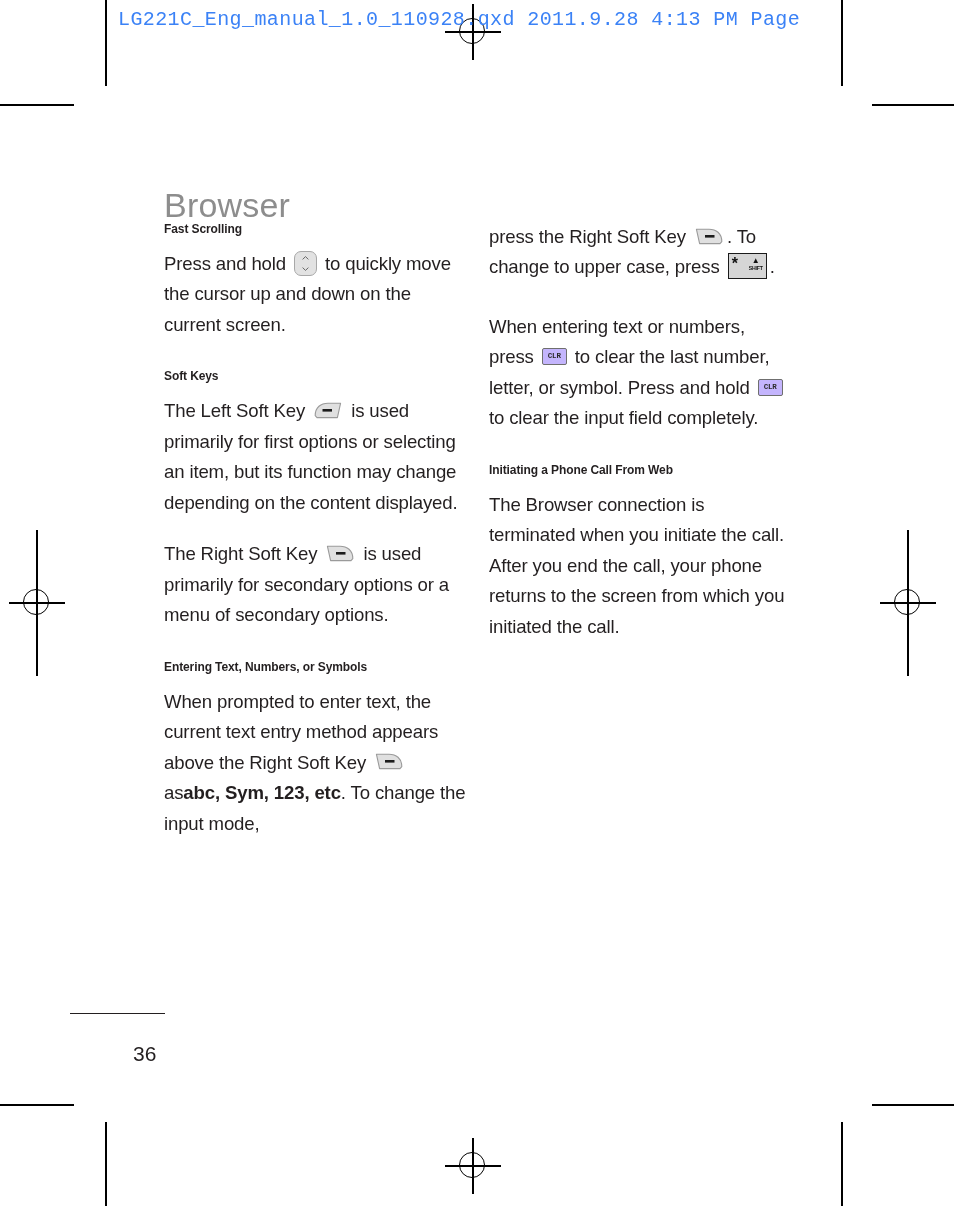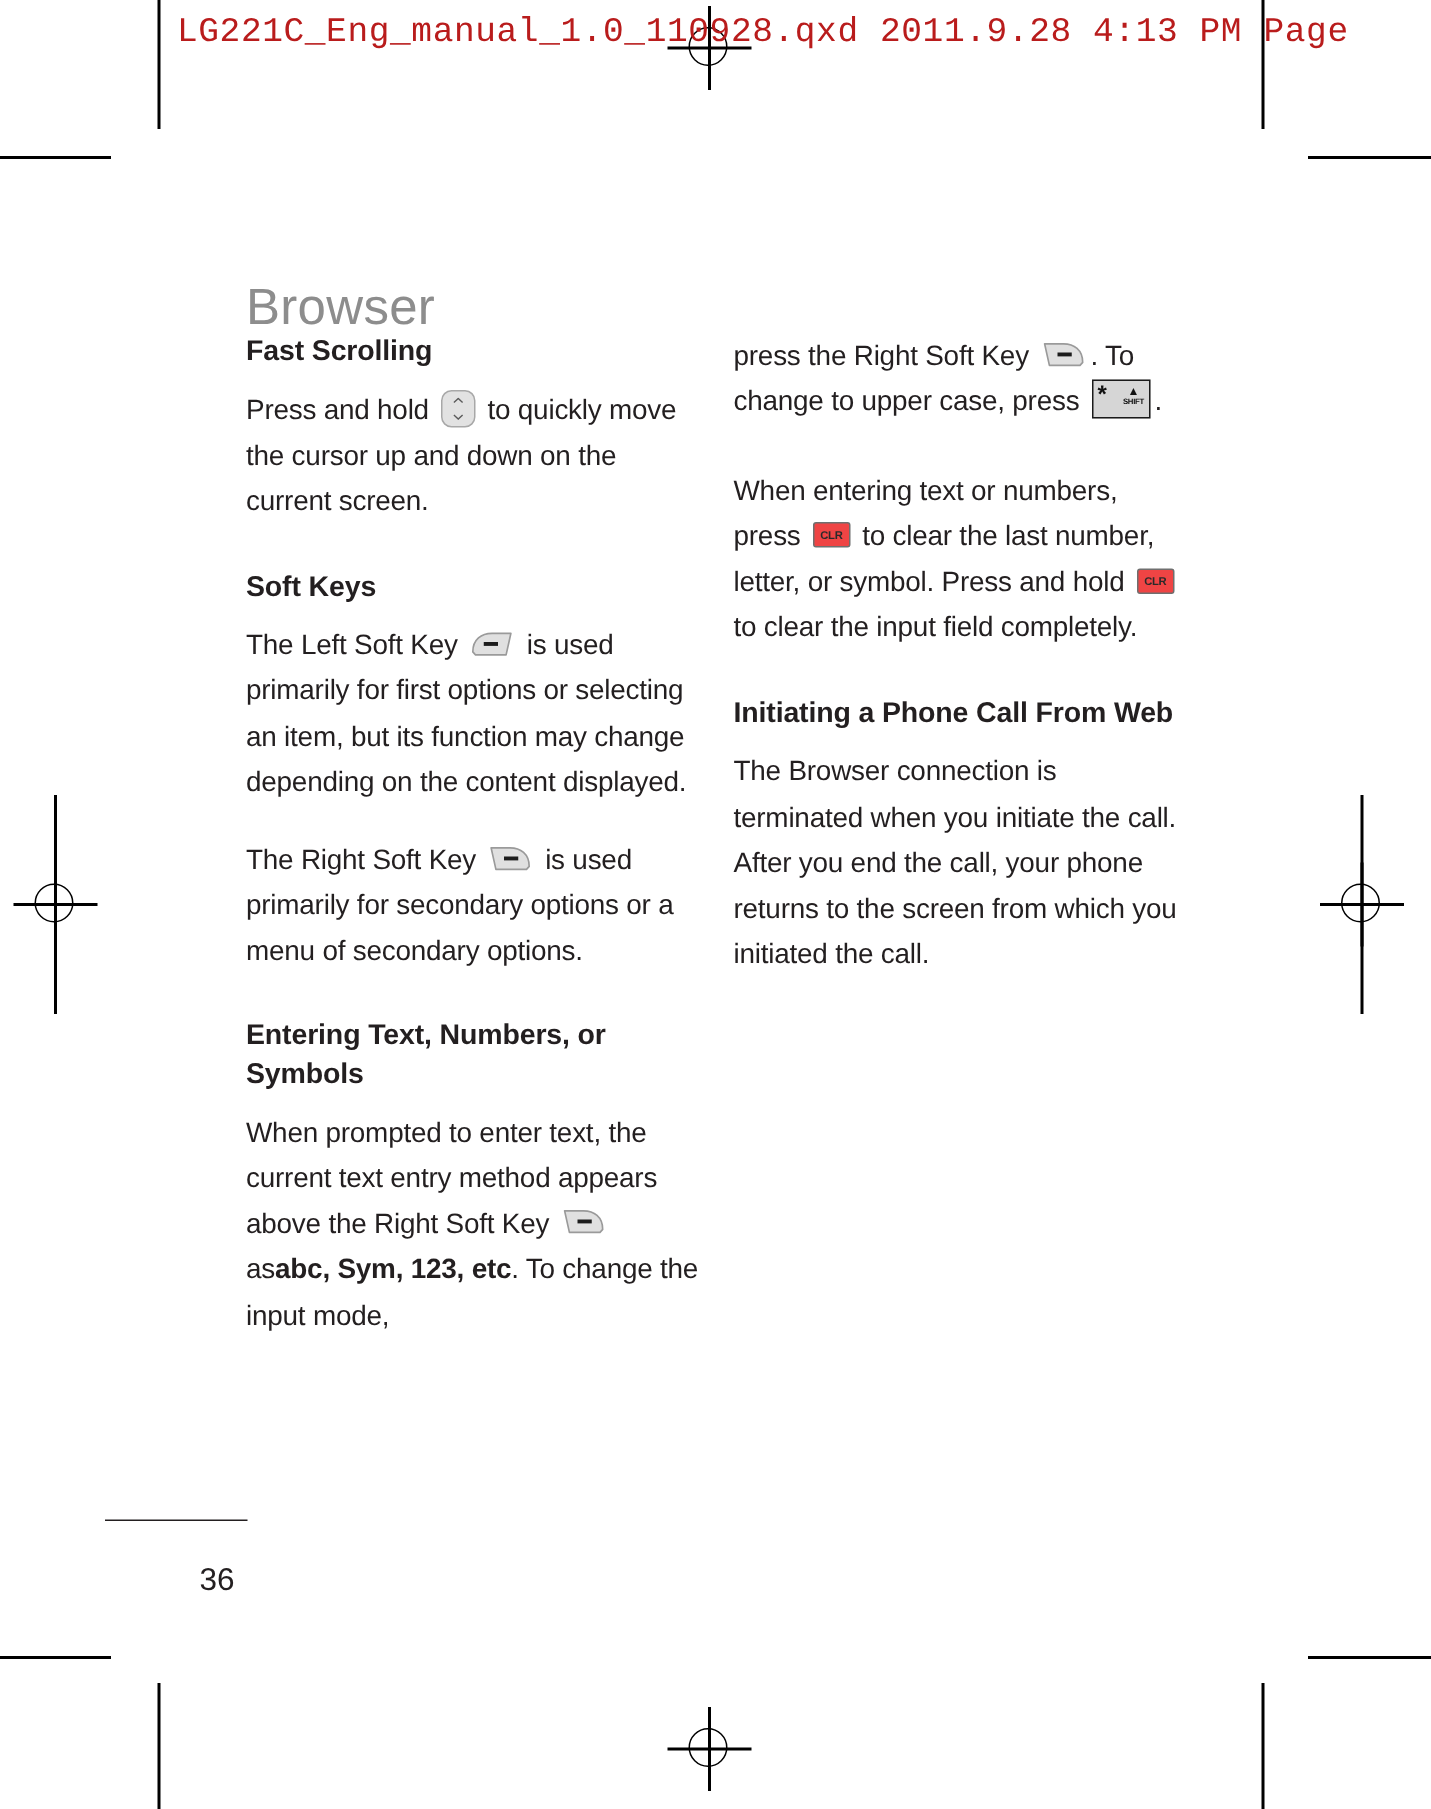--- a/index.html
+++ b/index.html
@@ -49,23 +49,23 @@
     height: 1.2px; width: 56px;
     background: #000;
   }
 
   
   .file-header {
     position: absolute;
     left: 118px;
     top: 8px;
     font-family: "Liberation Mono", "DejaVu Sans Mono", monospace;
-    font-size: 23px;
+    font-size: 20px;
     letter-spacing: 0.4px;
-    color: #b91c1c;
+    color: #3b82f6;
     white-space: nowrap;
   }
 
   
   .page-title {
     position: absolute;
     left: 164px;
     top: 142px;
     font-size: 34px;
     color: #8d8d8d;
@@ -76,21 +76,21 @@
 
   .column {
     position: absolute;
     top: 222px;
     width: 304px;
   }
   .col-left  { left: 164px; }
   .col-right { left: 489px; }
 
   h3.sec {
-    font-size: 19px;
+    font-size: 12px;
     font-weight: bold;
     line-height: 1.33;
     margin: 0 0 11px 0;
     letter-spacing: -0.1px;
   }
 
   p.body {
     font-size: 18.6px;
     line-height: 1.64;
     margin: 0 0 21px 0;
@@ -132,32 +132,32 @@
   .icon-nav .chev-down { bottom: 4px; }
   .icon-nav .chev svg { display:block; }
 
   
   .icon-soft { width: 30px; height: 19px; top: -2px; }
   .icon-soft svg { display: block; }
 
   
   .icon-clr {
     width: 25px; height: 17px;
-    background: #ef4444;
+    background: #c4b5fd;
     border: 1px solid #6f6f6f;
     border-radius: 2px;
     box-sizing: border-box;
     top: -2px;
     font-size: 7.5px;
     font-weight: bold;
     line-height: 15px;
     text-align: center;
     color: #2a2a2a;
     letter-spacing: -0.2px;
-    font-family: Liberation Sans, sans-serif;
+    font-family: Liberation Mono, monospace;
   }
 
   
   .icon-shift {
     width: 39px; height: 26px;
     background: #d6d6d6;
     border: 1.4px solid #1a1a1a;
     box-sizing: border-box;
     top: -3px;
   }

